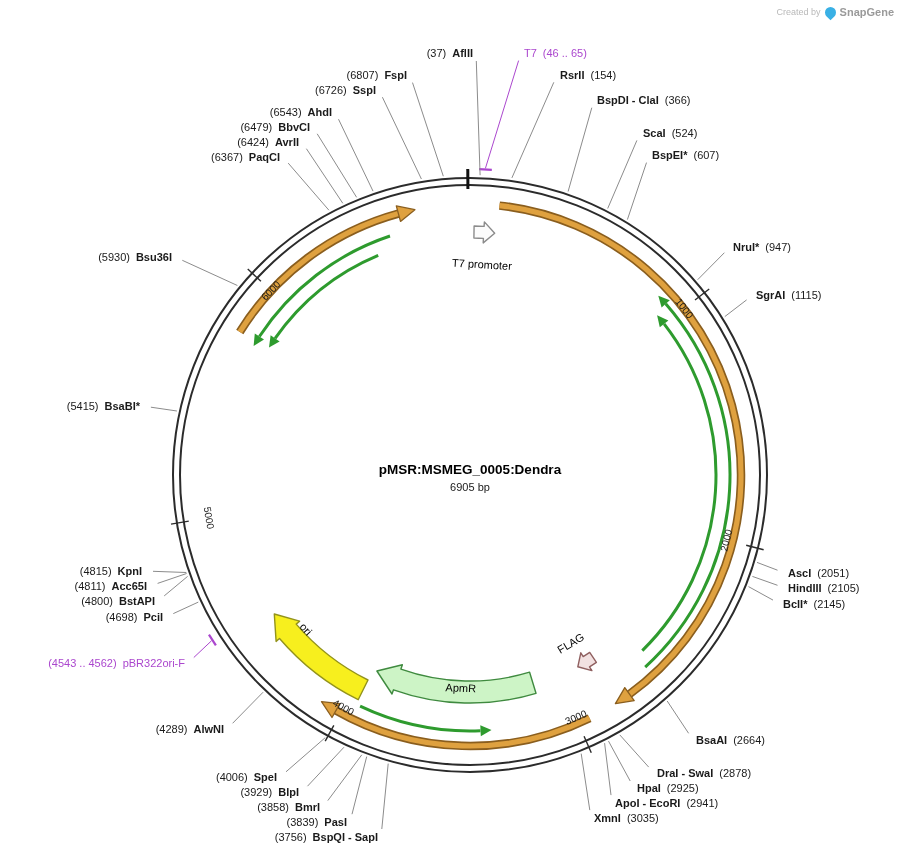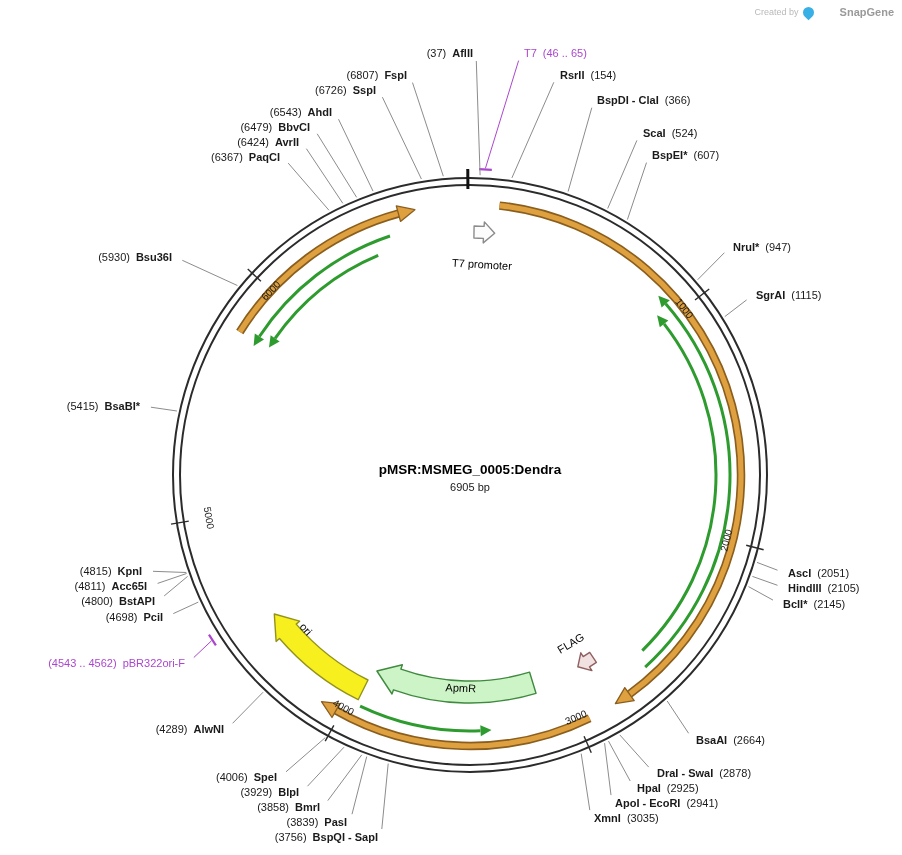--- a/index.html
+++ b/index.html
@@ -1,21 +1,21 @@
 <!DOCTYPE html>
 <html><head>
 <meta charset="utf-8">
 <style>
   html,body{margin:0;padding:0;background:#ffffff;}
   body{font-family:"Liberation Sans", sans-serif;}
   .canvas{position:relative;width:902px;height:855px;background:#fff;overflow:hidden;}
   .watermark{position:absolute;top:6px;right:8px;display:flex;align-items:center;gap:4px;z-index:5;}
   .wm-created{font-size:9px;color:#b9b9b9;}
   .wm-logo{display:inline-block;width:11px;height:11px;background:#39b0e5;border-radius:50% 50% 50% 0;transform:rotate(-45deg);}
-  .wm-brand{font-size:11px;font-weight:bold;color:#9a9a9a;margin-left:22px;}
+  .wm-brand{font-size:11px;font-weight:bold;color:#9a9a9a;}
   svg text{font-family:"Liberation Sans", sans-serif;}
   .siteLabel{font-size:11px;fill:#1a1a1a;}
   .siteLabel tspan.nm{font-weight:bold;}
   .siteLabel.purple{fill:#ab47ce;}
   .siteLabel.purple tspan.nm{font-weight:normal;}
   .scaleNum{font-size:10px;fill:#1a1a1a;text-anchor:middle;}
   .title{font-size:13.5px;font-weight:bold;fill:#000;text-anchor:middle;}
   .subtitle{font-size:11px;fill:#1a1a1a;text-anchor:middle;}
   .featLabel{font-size:11px;fill:#000;text-anchor:middle;}
 </style>

